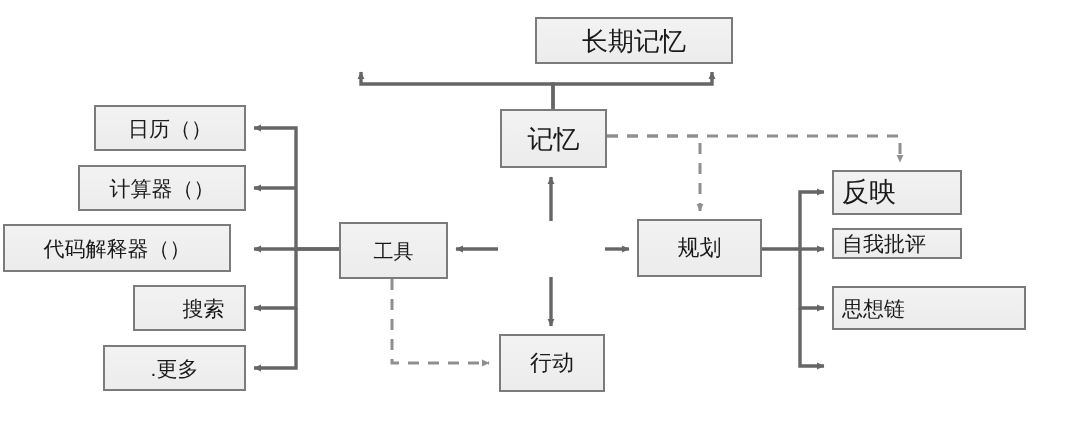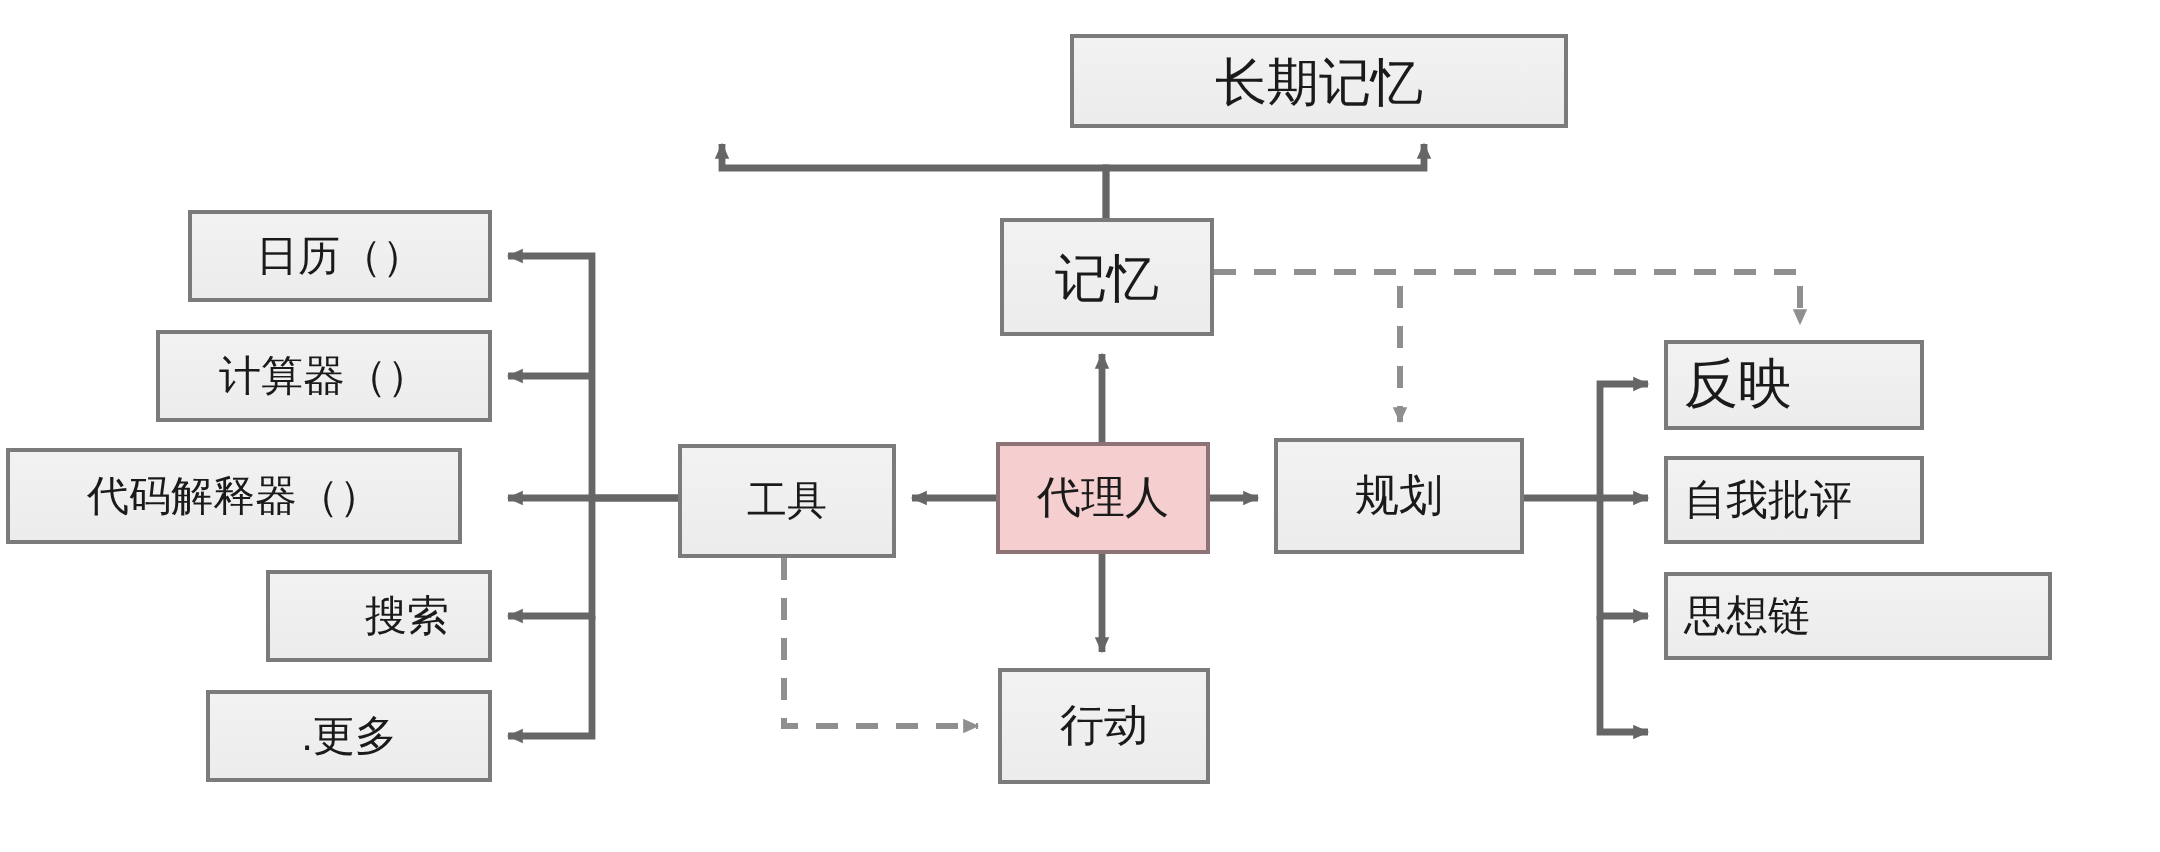--- a/index.html
+++ b/index.html
@@ -63,21 +63,21 @@
 
       <path d="M392,279 L392,363 L489,363"></path>
 
       <path d="M607,136 L700,136 L700,211"></path>
 
       <path d="M607,136 L900,136 L900,162"></path>
     </g>
   </svg>
 
 
-  <div class="node center" style="left:535px;top:17px;width:249px;height:47px;">
+  <div class="node center" style="left:535px;top:17px;width:198px;height:47px;">
     <span class="lbl" style="font-size:26px;">长期记忆</span>
   </div>
 
   <div class="node center" style="left:500px;top:109px;width:107px;height:59px;">
     <span class="lbl" style="font-size:26px;">记忆</span>
   </div>
 
   <div class="node center" style="left:94px;top:105px;width:152px;height:46px;">
     <span class="lbl" style="font-size:21px;">日历（）</span>
   </div>
@@ -95,37 +95,34 @@
   </div>
 
   <div class="node center" style="left:103px;top:345px;width:143px;height:46px;">
     <span class="lbl" style="font-size:21px;">.更多</span>
   </div>
 
   <div class="node center" style="left:339px;top:222px;width:109px;height:57px;">
     <span class="lbl" style="font-size:20px;">工具</span>
   </div>
 
-  <div class="node center accent" style="left:498px;top:221px;width:107px;height:56px;">
-    <span class="lbl" style="font-size:22px;">代理人</span>
-  </div>
 
   <div class="node center" style="left:499px;top:334px;width:106px;height:58px;">
     <span class="lbl" style="font-size:22px;">行动</span>
   </div>
 
   <div class="node center" style="left:637px;top:219px;width:125px;height:58px;">
     <span class="lbl" style="font-size:22px;">规划</span>
   </div>
 
   <div class="node left-text" style="left:832px;top:170px;width:130px;height:45px;">
     <span class="lbl" style="font-size:27px;">反映</span>
   </div>
 
-  <div class="node left-text" style="left:832px;top:228px;width:130px;height:44px;">
+  <div class="node left-text" style="left:832px;top:228px;width:130px;height:31px;">
     <span class="lbl" style="font-size:21px;">自我批评</span>
   </div>
 
   <div class="node left-text" style="left:832px;top:286px;width:194px;height:44px;">
     <span class="lbl" style="font-size:21px;">思想链</span>
   </div>
 
 
 </div>
 

